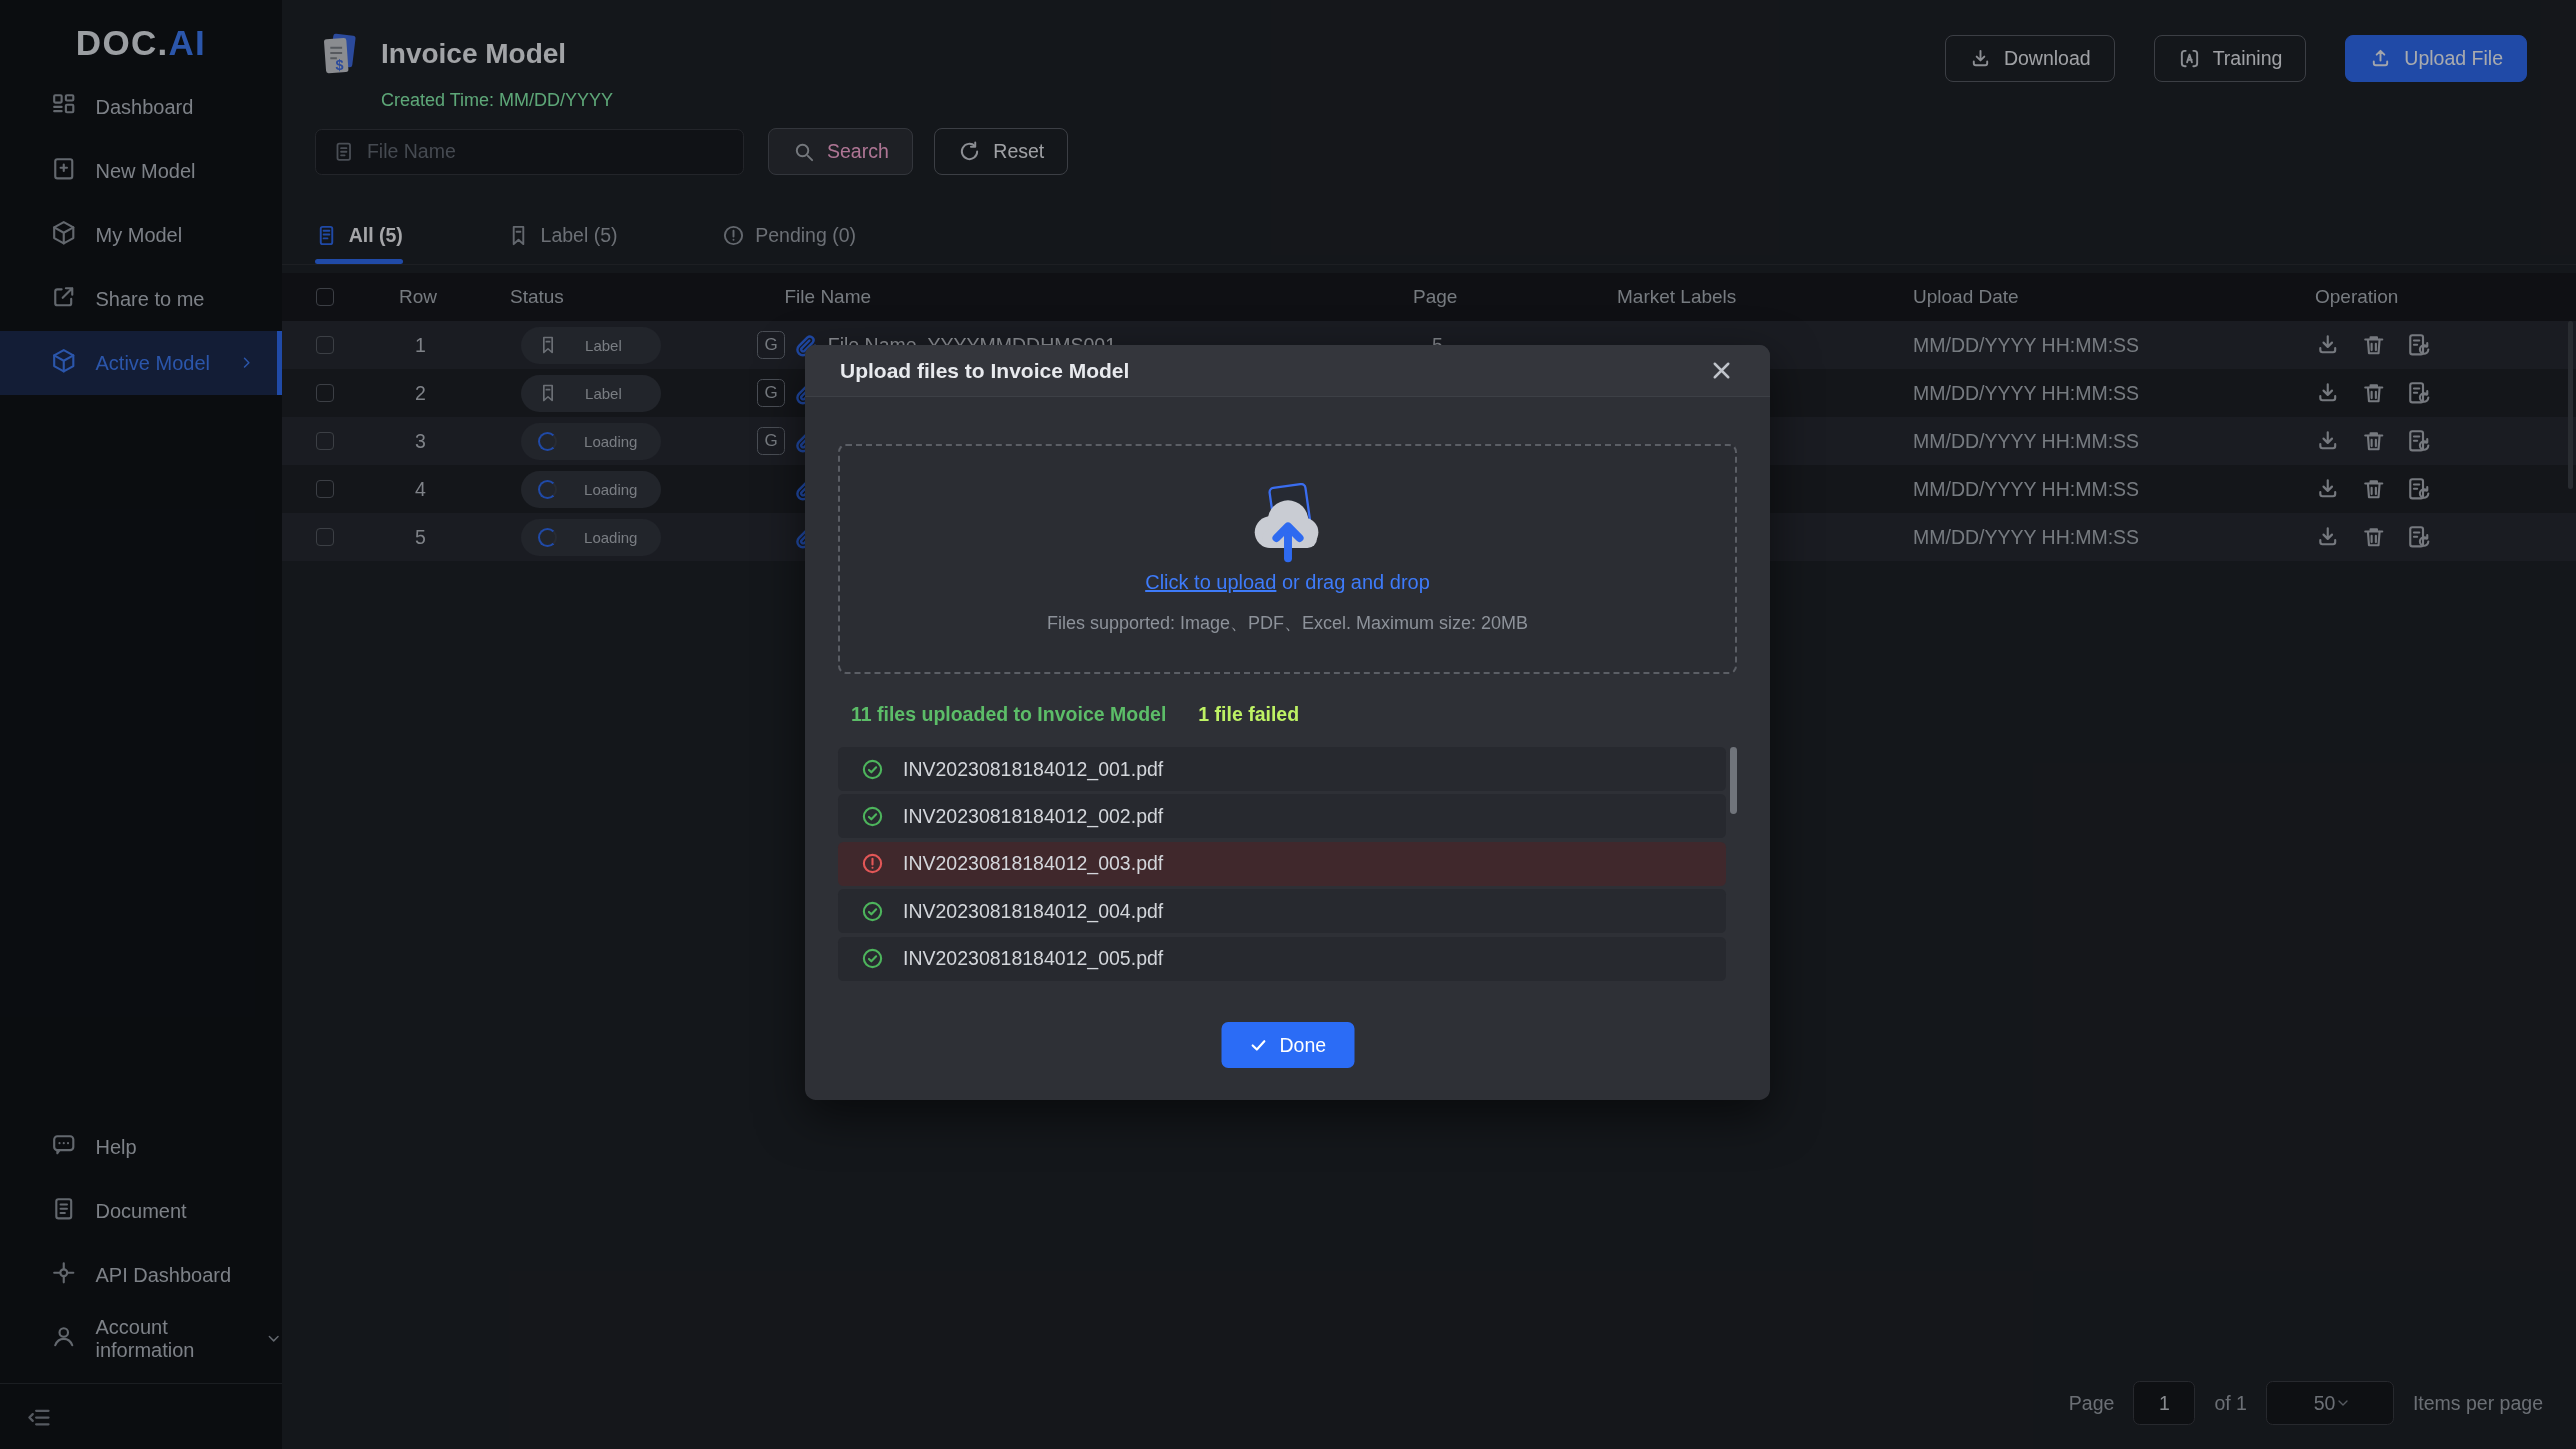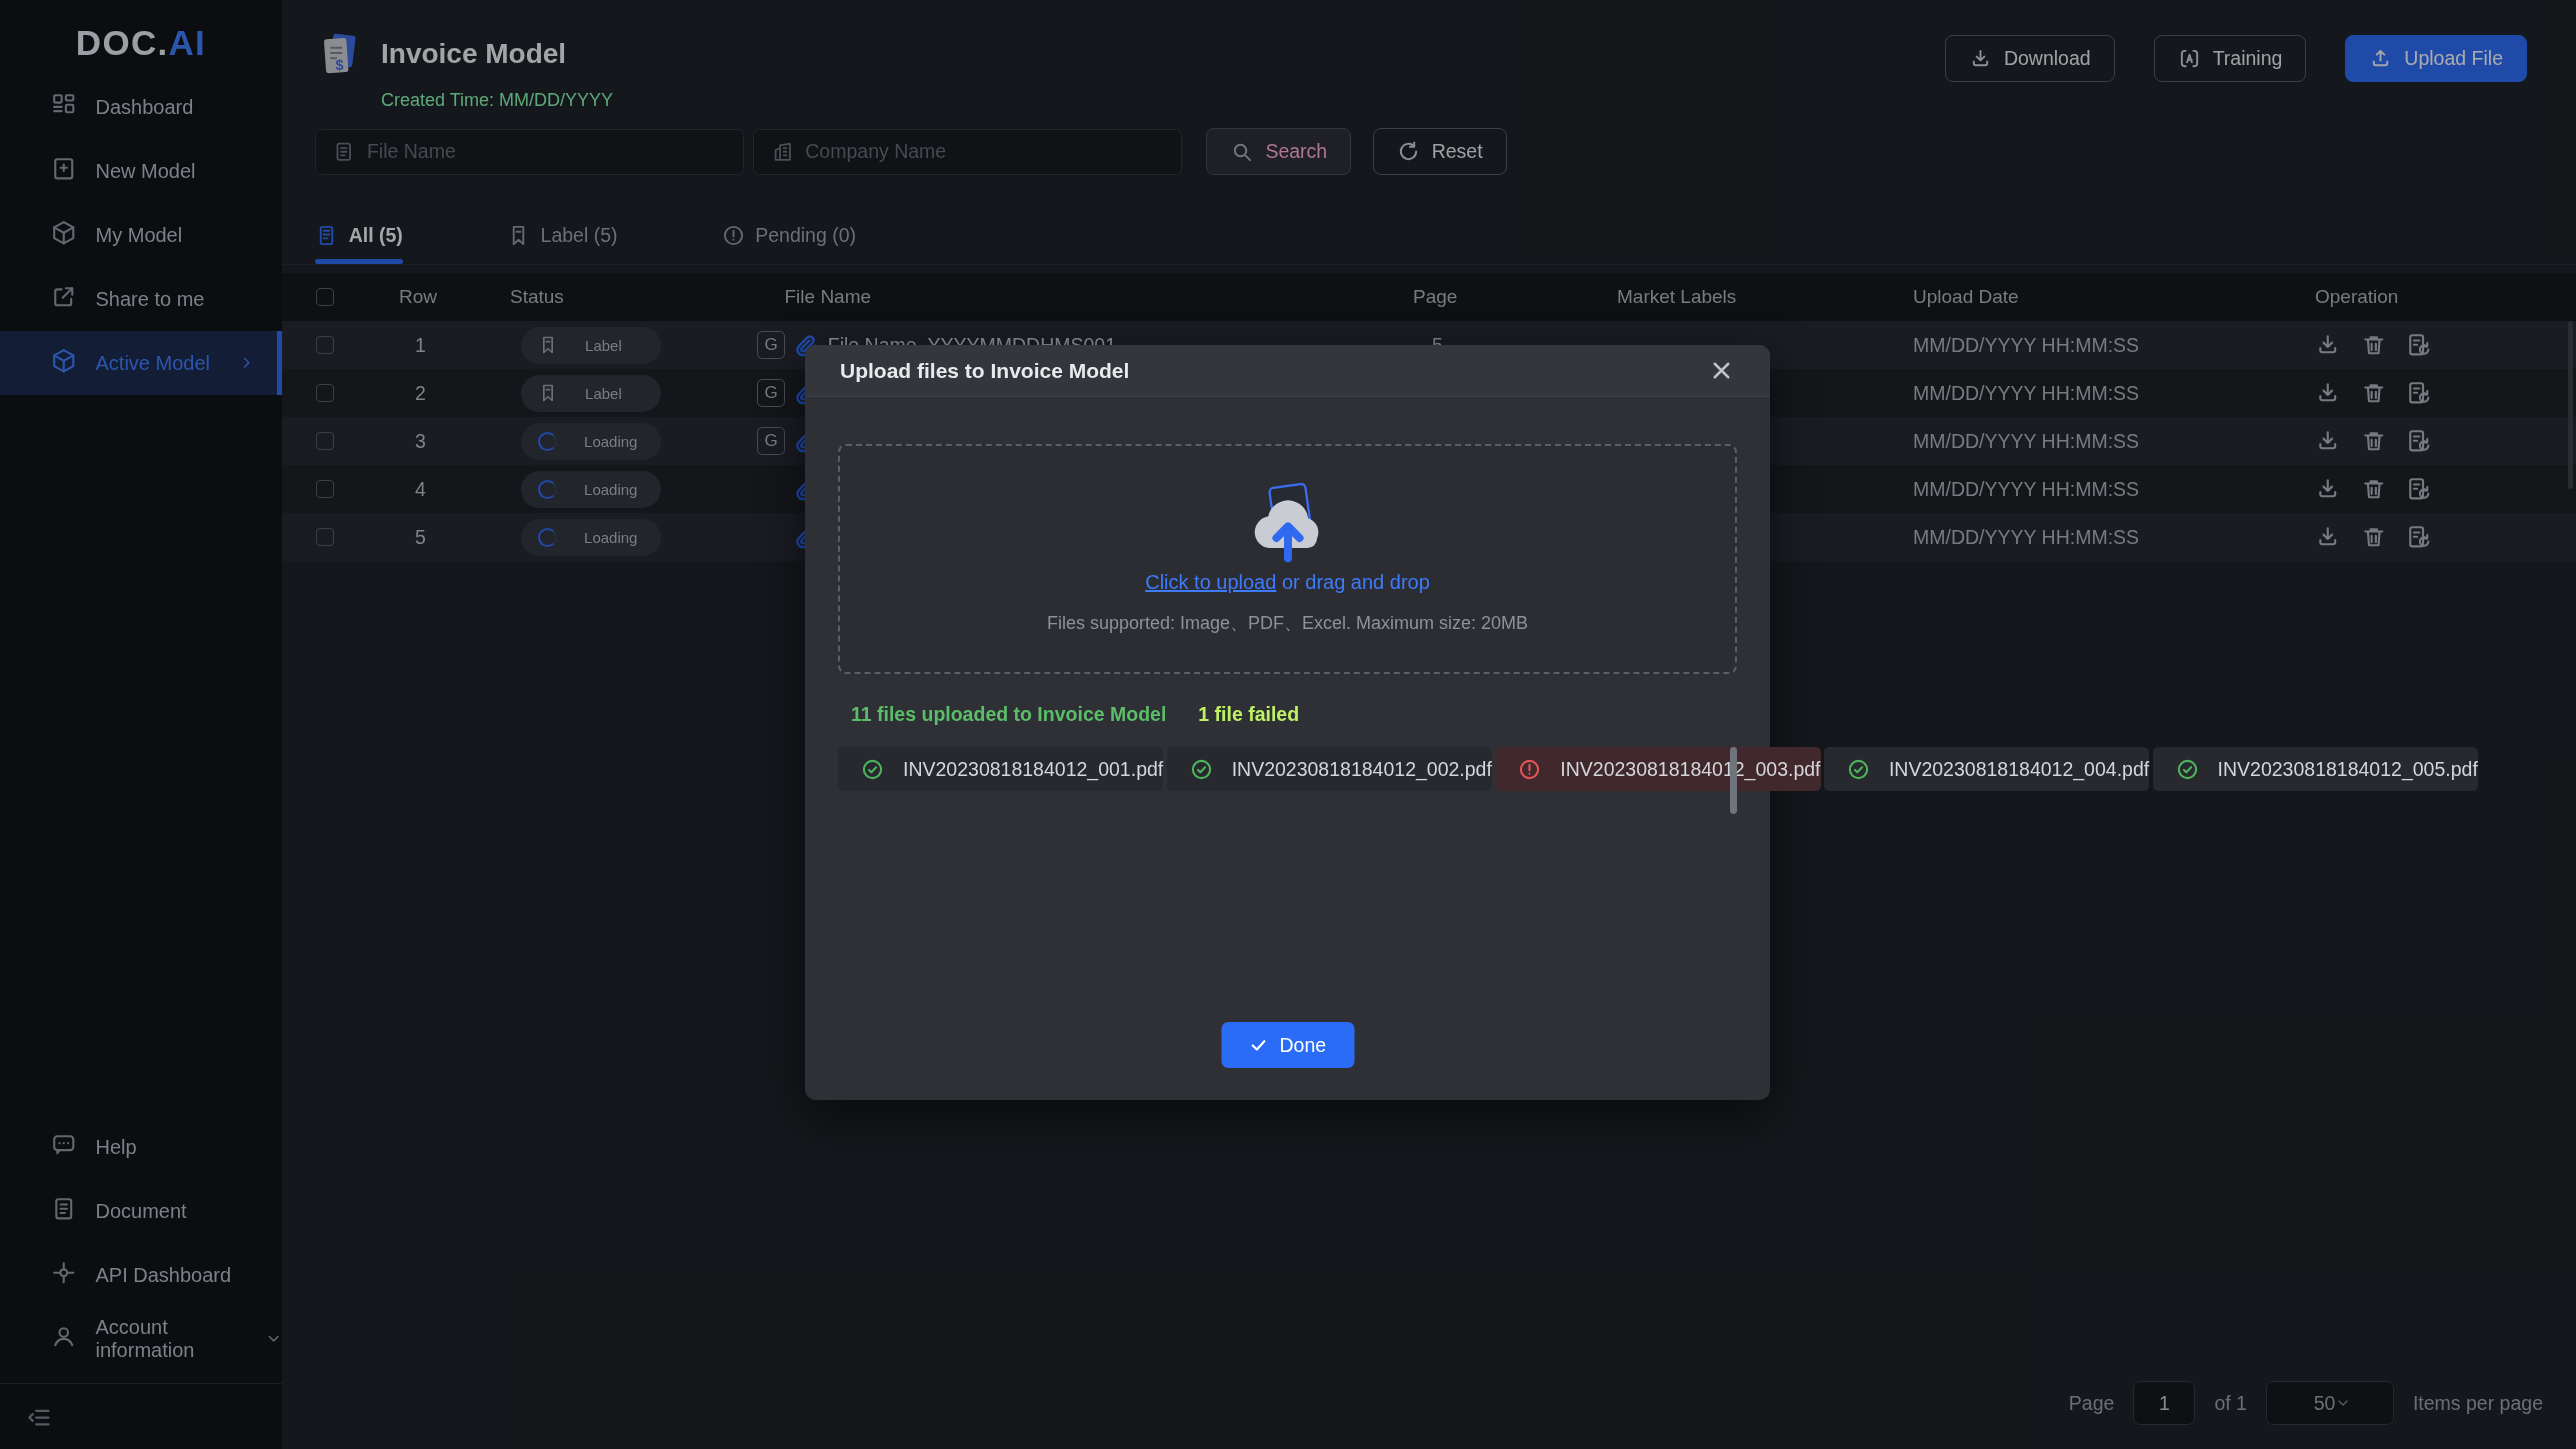--- a/index.html
+++ b/index.html
@@ -96,21 +96,21 @@
   .upload-zone { position:absolute; top:99px; left:33px; width:899px; height:230px; border:2px dashed #5b5e65; border-radius:8px; background:#2b2d33; display:flex; flex-direction:column; align-items:center; justify-content:center; cursor:pointer; }
   .upload-cloud { width:94px; height:81px; }
   .upload-line { margin-top:6.7px; font-size:20px; color:#3e7bfa; }
   .upload-line .link { text-decoration:underline; cursor:pointer; }
   .upload-hint { margin-top:17.4px; font-size:18px; color:#8d929a; }
 
   .upload-summary { position:absolute; top:358px; left:46px; display:flex; gap:32px; font-size:19.5px; font-weight:bold; }
   .sum-ok { color:#5cbd68; }
   .sum-fail { color:#bef264; }
 
-  .file-list { position:absolute; top:402px; left:33px; width:888px; display:flex; flex-direction:row; gap:3.4px; }
+  .file-list { position:absolute; top:402px; left:33px; width:888px; display:flex; flex-direction:column; gap:3.4px; }
   .file-row { height:44px; border-radius:5.4px; background:#27292f; display:flex; align-items:center; padding-left:23px; gap:19px; }
   .file-row[data-state="failed"] { background:#40282c; }
   .file-row svg { width:23px; height:23px; stroke-width:2.2; fill:none; stroke-linecap:round; stroke-linejoin:round; flex:none; }
   .ok-icon { stroke:#4db45c; }
   .err-icon { stroke:#e25757; }
   .file-row:not([data-state="failed"]) .err-icon { display:none; }
   .file-name { color:#d3d6db; font-size:19.5px; }
   .list-scrollbar { position:absolute; top:402px; left:925px; width:6.7px; height:235px; }
   .list-thumb { width:6.7px; height:67px; border-radius:3.4px; background:#70747b; }
 
@@ -241,27 +241,20 @@
       </div>
     </div>
 
     <div class="filter-row">
       <div class="input">
         <svg viewBox="0 0 24 24">
             <rect x="5" y="3" width="14" height="18" rx="2"></rect>
             <path d="M9 8h6M9 12h6M9 16h4"></path>
           </svg>
         <input placeholder="File Name" style="">
-      </div>
-      <div class="input">
-        <svg viewBox="0 0 24 24">
-            <path d="M4 21V10l5-2v13M9 21V5l11-2v18M4 21h16"></path>
-            <path d="M13 8h3M13 12h3M13 16h3"></path>
-          </svg>
-        <input placeholder="Company Name" style="">
       </div>
       <div class="btn btn-search">
         <svg viewBox="0 0 24 24">
             <circle cx="11" cy="11" r="6"></circle>
             <path d="M16.5 16.5L21 21"></path>
           </svg>
         <span>Search</span>
       </div>
       <div class="btn btn-ghost btn-reset">
         <svg viewBox="0 0 24 24">

